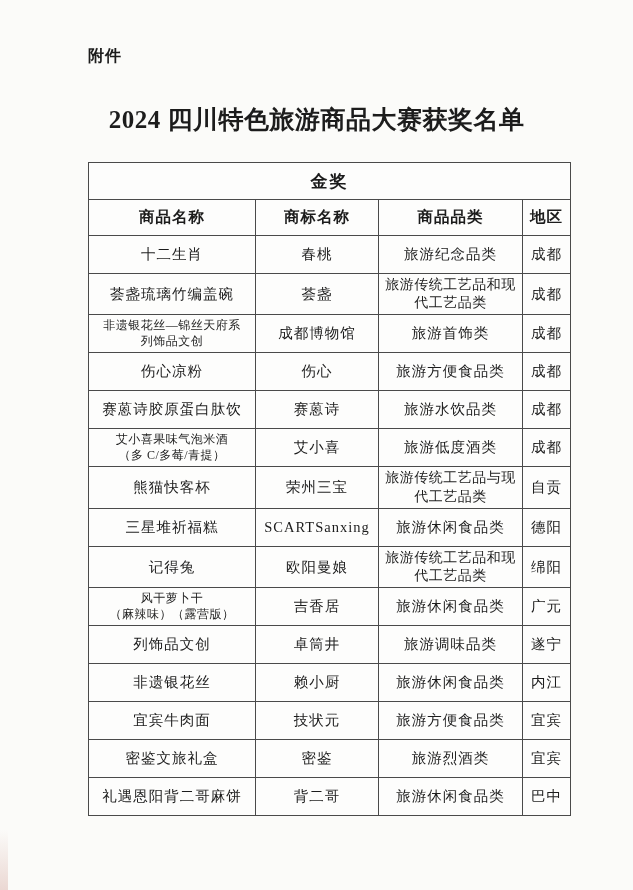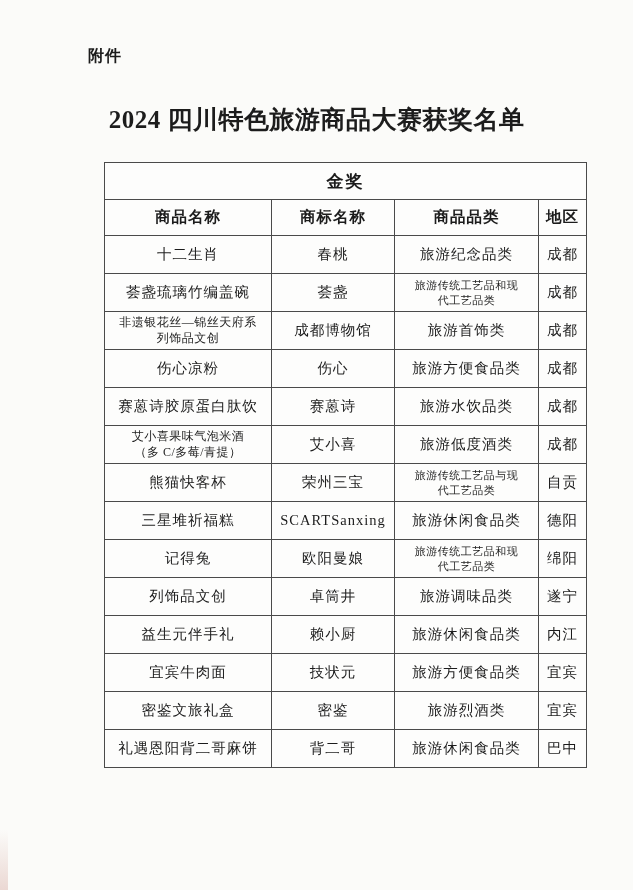--- a/index.html
+++ b/index.html
@@ -40,21 +40,20 @@
     white-space: nowrap;
   }
   table.award-table {
     position: absolute;
     left: 88px;
     top: 162px;
     width: 482px;
     border-collapse: collapse;
     table-layout: fixed;
     background: #fdfdfc;
-    margin-left: 16px;
   }
   table.award-table col.c1 { width: 167px; }
   table.award-table col.c2 { width: 123px; }
   table.award-table col.c3 { width: 144px; }
   table.award-table col.c4 { width: 48px; }
   .award-table th, .award-table td {
     border: 1px solid #4a4a4a;
     text-align: center;
     vertical-align: middle;
     padding: 2px 3px;
@@ -79,21 +78,21 @@
     font-size: 14.5px;
     letter-spacing: 1px;
     line-height: 1.3;
   }
   .award-table td.multiline {
     font-size: 12px;
     letter-spacing: 0.5px;
     line-height: 1.3;
   }
   .award-table td.cat.multiline {
-    font-size: 11px;
+    font-size: 14px;
   }
   
   .scan-smudge {
     position: absolute;
     left: 0;
     bottom: 0;
     width: 8px;
     height: 60px;
     background: linear-gradient(to top, rgba(205,150,140,0.35), rgba(205,150,140,0));
     pointer-events: none;
@@ -180,27 +179,34 @@
           <td>德阳</td>
         </tr>
         <tr>
           <td>记得兔</td>
           <td>欧阳曼娘</td>
           <td class="cat multiline">旅游传统工艺品和现
 代工艺品类</td>
           <td>绵阳</td>
         </tr>
         <tr>
+          <td class="multiline">风干萝卜干
+（麻辣味）（露营版）</td>
+          <td>吉香居</td>
+          <td class="cat">旅游休闲食品类</td>
+          <td>广元</td>
+        </tr>
+        <tr>
           <td>列饰品文创</td>
           <td>卓筒井</td>
           <td class="cat">旅游调味品类</td>
           <td>遂宁</td>
         </tr>
         <tr>
-          <td>益生元伴手礼</td>
+          <td>非遗银花丝</td>
           <td>赖小厨</td>
           <td class="cat">旅游休闲食品类</td>
           <td>内江</td>
         </tr>
         <tr>
           <td>宜宾牛肉面</td>
           <td>技状元</td>
           <td class="cat">旅游方便食品类</td>
           <td>宜宾</td>
         </tr>

